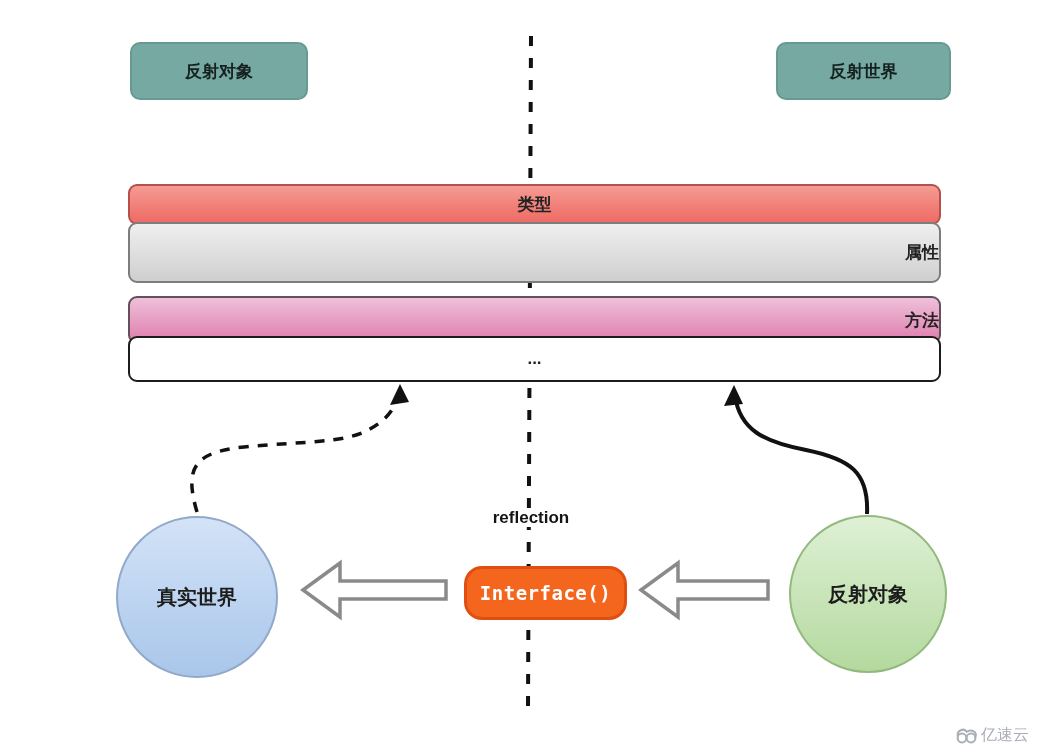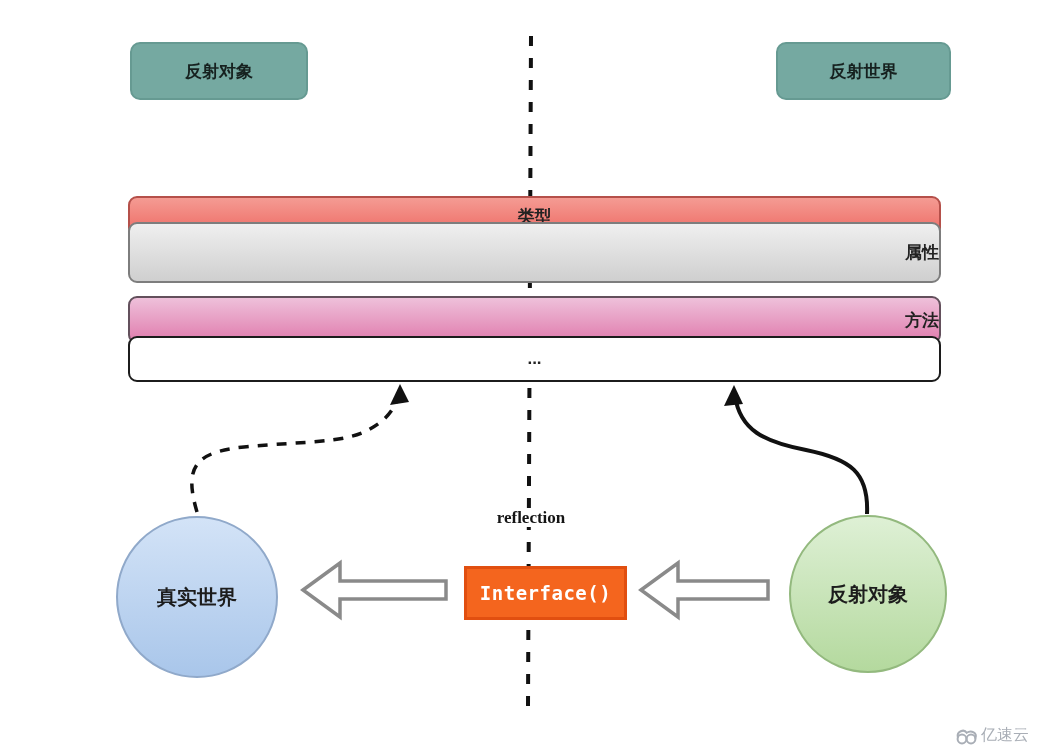--- a/index.html
+++ b/index.html
@@ -43,21 +43,21 @@
     width: 813px;
     border-radius: 9px;
     display: flex;
     align-items: center;
     justify-content: center;
     font-size: 17px;
     font-weight: 600;
     color: #222;
     box-sizing: border-box;
   }
-  .layer-type   { top: 196px; height: 41px; background: linear-gradient(180deg, #f49b93, #ee6a63); border: 2px solid #b5504a; }
+  .layer-type   { top: 184px; height: 41px; background: linear-gradient(180deg, #f49b93, #ee6a63); border: 2px solid #b5504a; }
   .layer-attr   { top: 222px; height: 61px; background: linear-gradient(180deg, #efefef, #cfcfcf); border: 2px solid #7d7d7d; justify-content: flex-end; }
   .layer-method { top: 296px; height: 48px; background: linear-gradient(180deg, #eec0da, #e07cad); border: 2px solid #63505c; justify-content: flex-end; }
   .layer-more   { top: 336px; height: 46px; background: #ffffff; border: 2px solid #1c1c1c; }
 
   
   .node-circle {
     position: absolute;
     border-radius: 50%;
     display: flex;
     align-items: center;
@@ -78,50 +78,49 @@
     border: 2px solid #93b97e;
     align-items: center;
   }
 
   
   .reflection-label {
     position: absolute;
     left: 431px; top: 508px;
     width: 200px;
     text-align: center;
-    font-family: Liberation Serif, serif;
+    font-family: Liberation Sans, sans-serif;
     font-size: 17px;
     font-weight: bold;
     color: #151515;
   }
   .reflection-label span { background: #ffffff; padding: 0 5px; }
   .interface-box {
     position: absolute;
     left: 464px; top: 566px;
     width: 163px; height: 54px;
     background: #f4651e;
     border: 3px solid #e14f10;
-    border-radius: 0;
+    border-radius: 18px;
     display: flex;
     align-items: center;
     justify-content: center;
     font-family: "DejaVu Sans Mono", monospace;
     font-size: 19px;
     font-weight: bold;
     color: #ffffff;
     letter-spacing: 0.5px;
     box-sizing: border-box;
   }
 
   
   .watermark {
     position: absolute;
     right: 12px; bottom: 10px;
     display: flex;
-    align-items: center;
     gap: 0;
     color: #a9aeb6;
     font-size: 16px;
     font-weight: 500;
   }
 </style>
 </head>
 <body>
 
 <div class="canvas">

